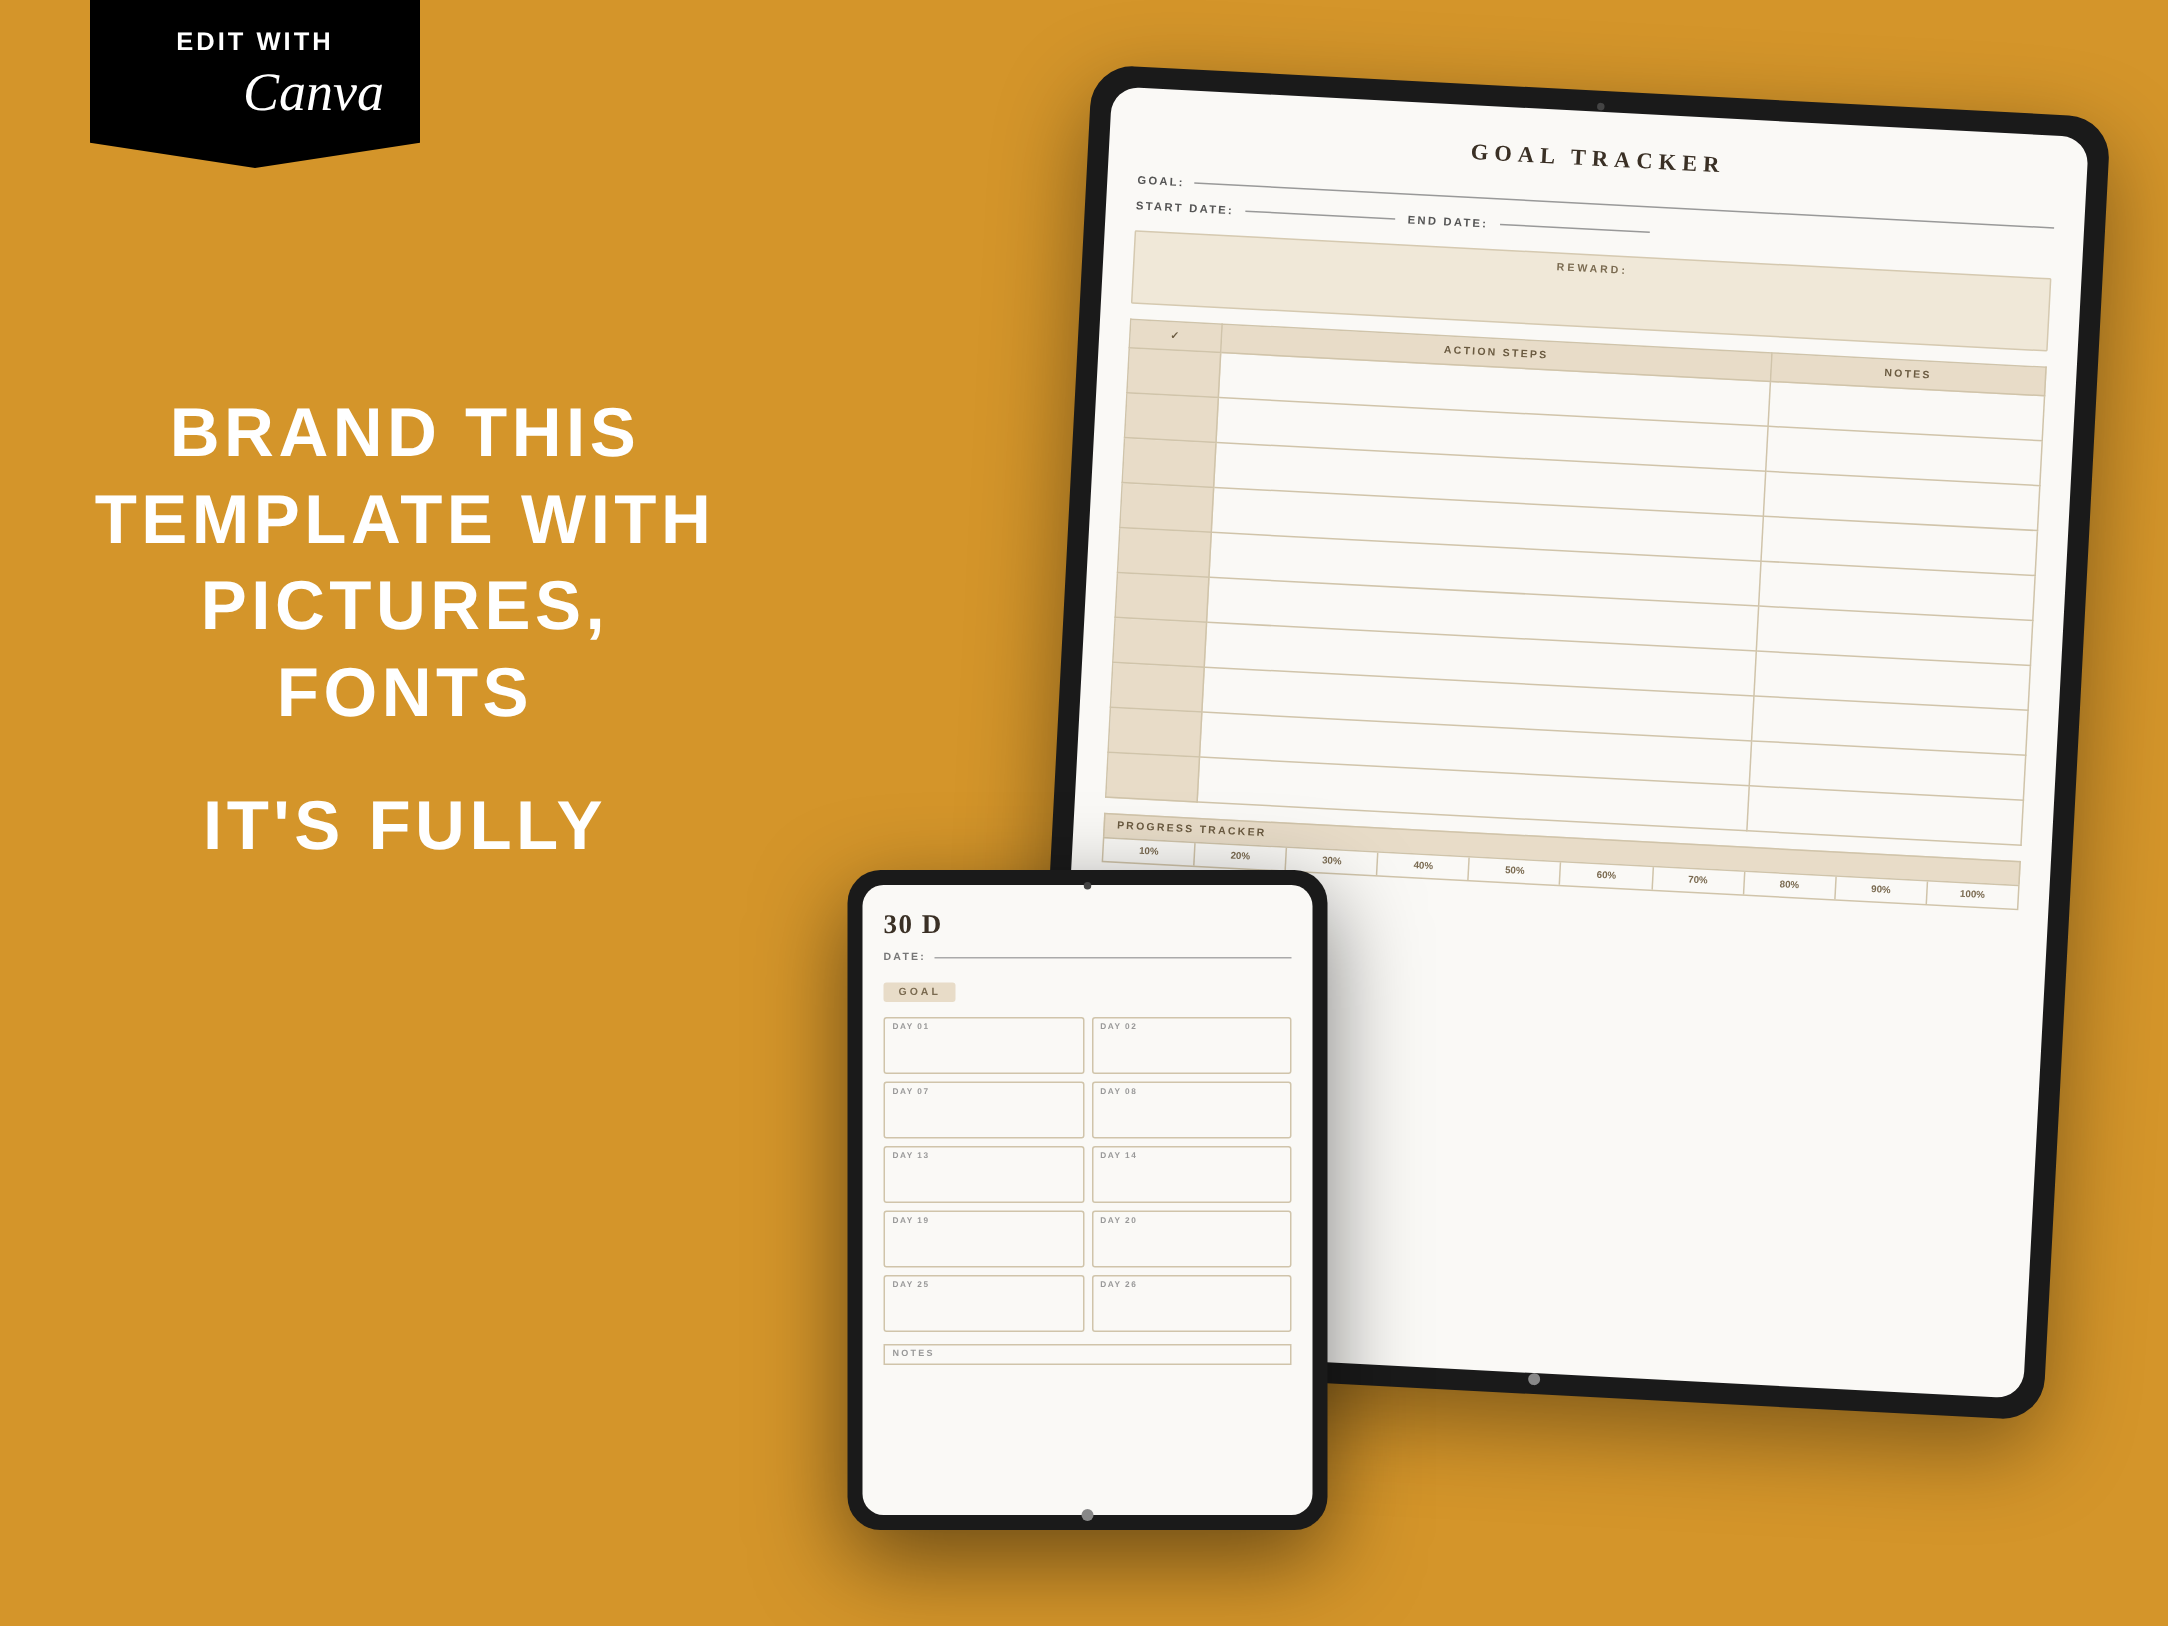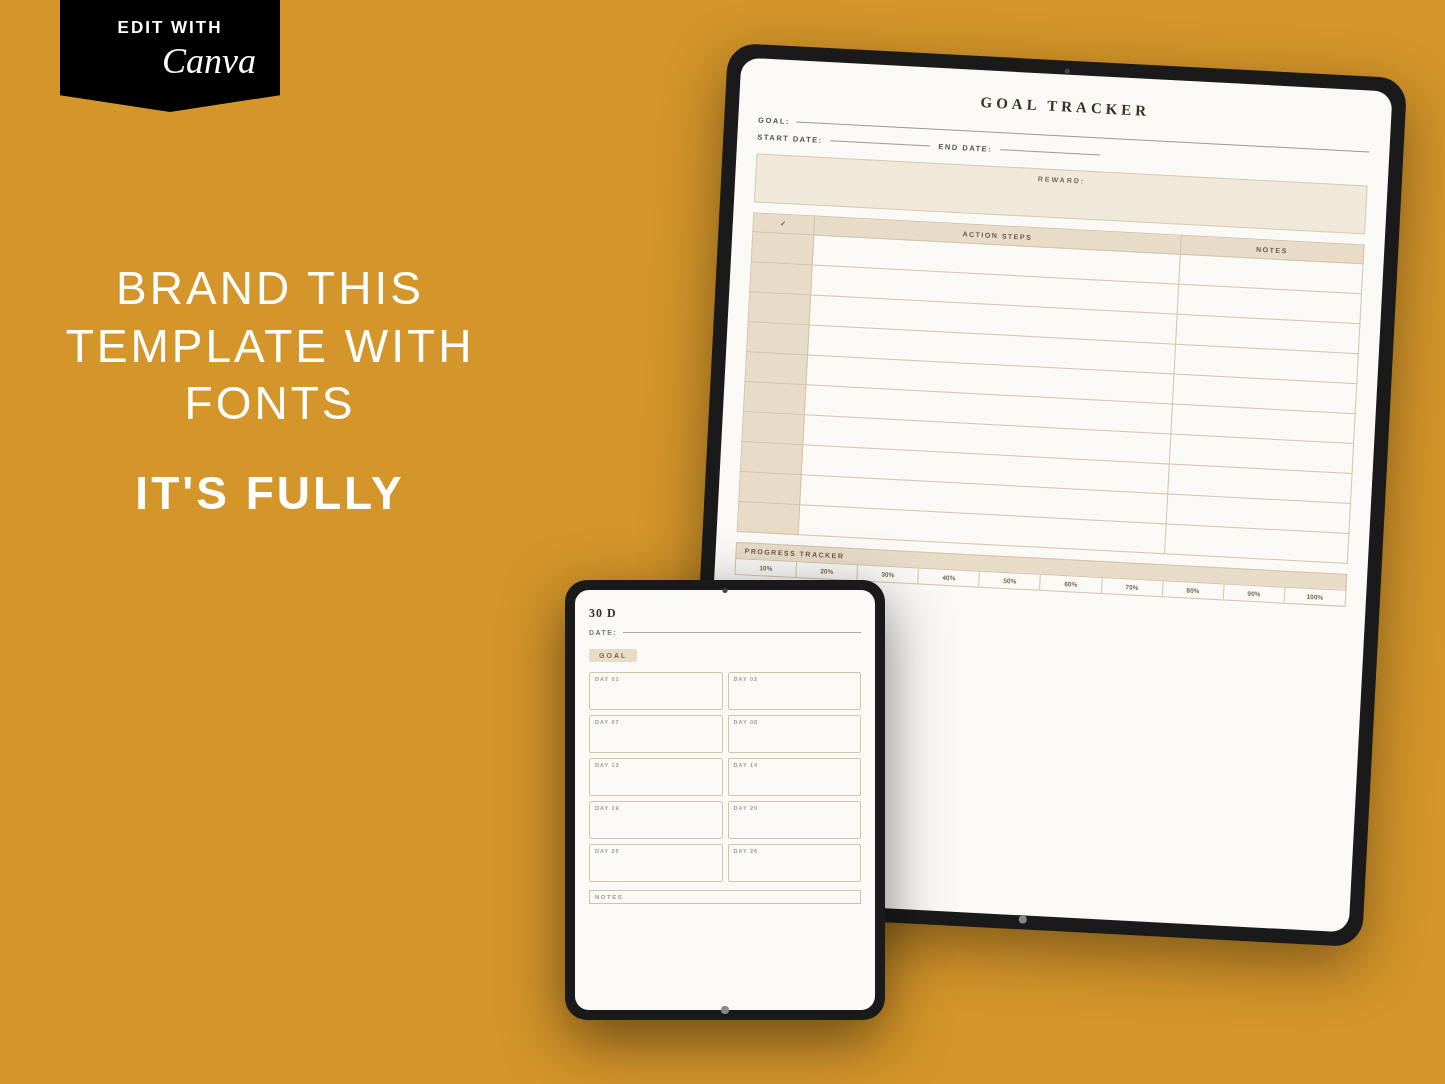--- a/index.html
+++ b/index.html
@@ -47,21 +47,21 @@
     
     .left-section {
       position: absolute;
       left: 60px;
       top: 260px;
       width: 420px;
     }
     .main-text {
       color: #ffffff;
       font-size: 46px;
-      font-weight: 400;
+      font-weight: 700;
       letter-spacing: 3px;
       text-transform: uppercase;
       line-height: 1.25;
       text-align: center;
     }
     .bottom-text {
       color: #ffffff;
       font-size: 46px;
       font-weight: 800;
       letter-spacing: 3px;
@@ -261,21 +261,21 @@
       left: 50%;
       transform: translateX(-50%);
       width: 8px;
       height: 8px;
       background: #888;
       border-radius: 50%;
     }
 
     
     .thirty-day-title {
-      font-size: 12px;
+      font-size: 18px;
       font-weight: 700;
       color: #3a3025;
       font-family: Georgia, serif;
       margin-bottom: 8px;
       letter-spacing: 1px;
     }
     .date-line {
       font-size: 7px;
       letter-spacing: 1.5px;
       text-transform: uppercase;
@@ -354,20 +354,21 @@
 
 <div class="banner">
   <span class="banner-edit-with">EDIT WITH</span>
   <span class="banner-canva">Canva</span>
 </div>
 
 <div class="left-section">
   <div class="main-text">
     <div>BRAND THIS</div>
     <div>TEMPLATE WITH</div>
+    <div>PICTURES,</div>
     <div>FONTS</div>
   </div>
   <div class="bottom-text">
     <div>IT'S FULLY</div>
   </div>
 </div>
 
 <div class="tablets-container">
 
   <div class="tablet-back">

